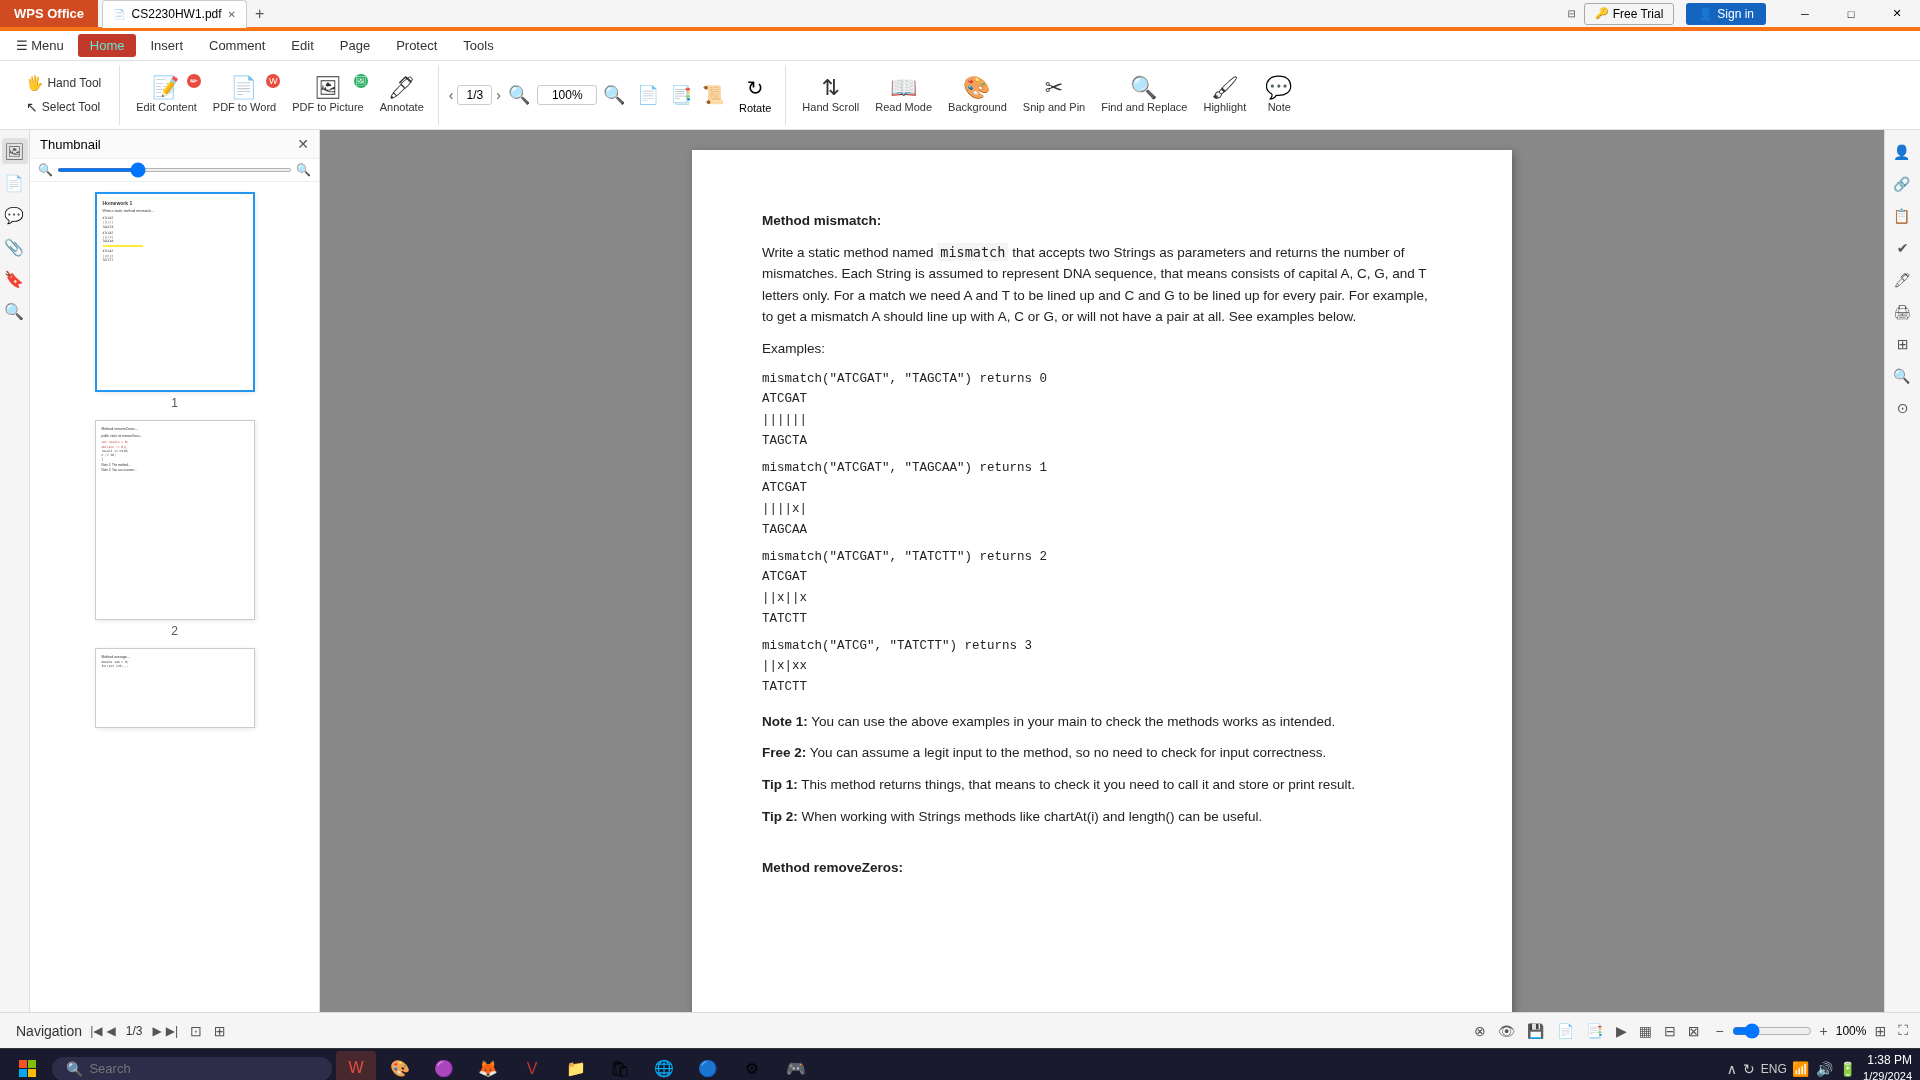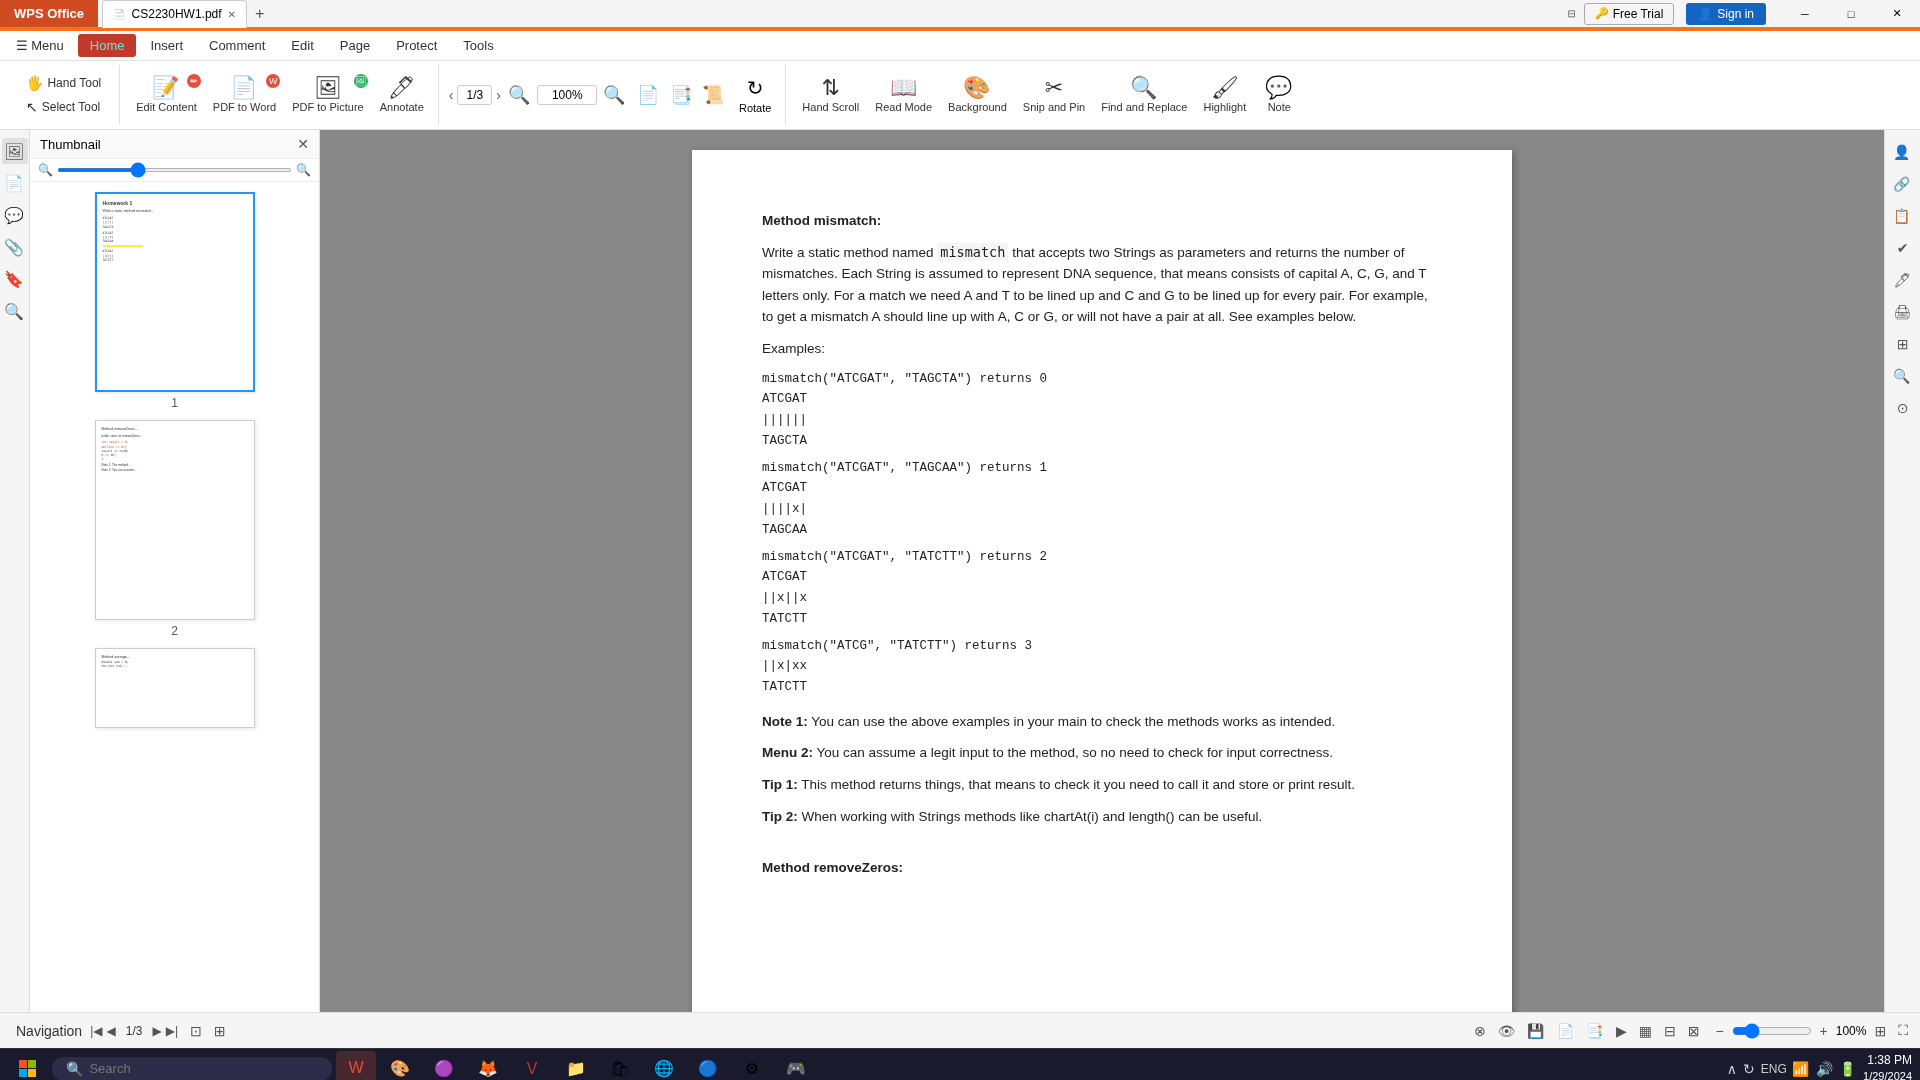--- a/index.html
+++ b/index.html
@@ -475,21 +475,21 @@
       </div>
       <div style="margin-top:8px;">
         <div class="code-block">mismatch("ATCG", "TATCTT") returns 3</div>
         <div class="code-block">||x|xx</div>
         <div class="code-block">TATCTT</div>
       </div>
       <p style="margin-top:14px;">
         <span class="bold">Note 1:</span> <span> You can use the above examples in your main to check the methods works as intended.</span>
       </p>
       <p>
-        <span class="bold">Menu 2:</span> <span> You can assume a legit input to the method, so no need to check for input correctness.</span>
+        <span class="bold">Free 2:</span> <span> You can assume a legit input to the method, so no need to check for input correctness.</span>
       </p>
       <p>
         <span class="bold">Tip 1:</span> <span> This method returns things, that means to check it you need to call it and store or print result.</span>
       </p>
       <p>
         <span class="bold">Tip 2:</span> <span> When working with Strings methods like chartAt(i) and length() can be useful.</span>
       </p>
       <p style="margin-top:30px;" class="bold">Method removeZeros:</p>
     </div>
   </div>

